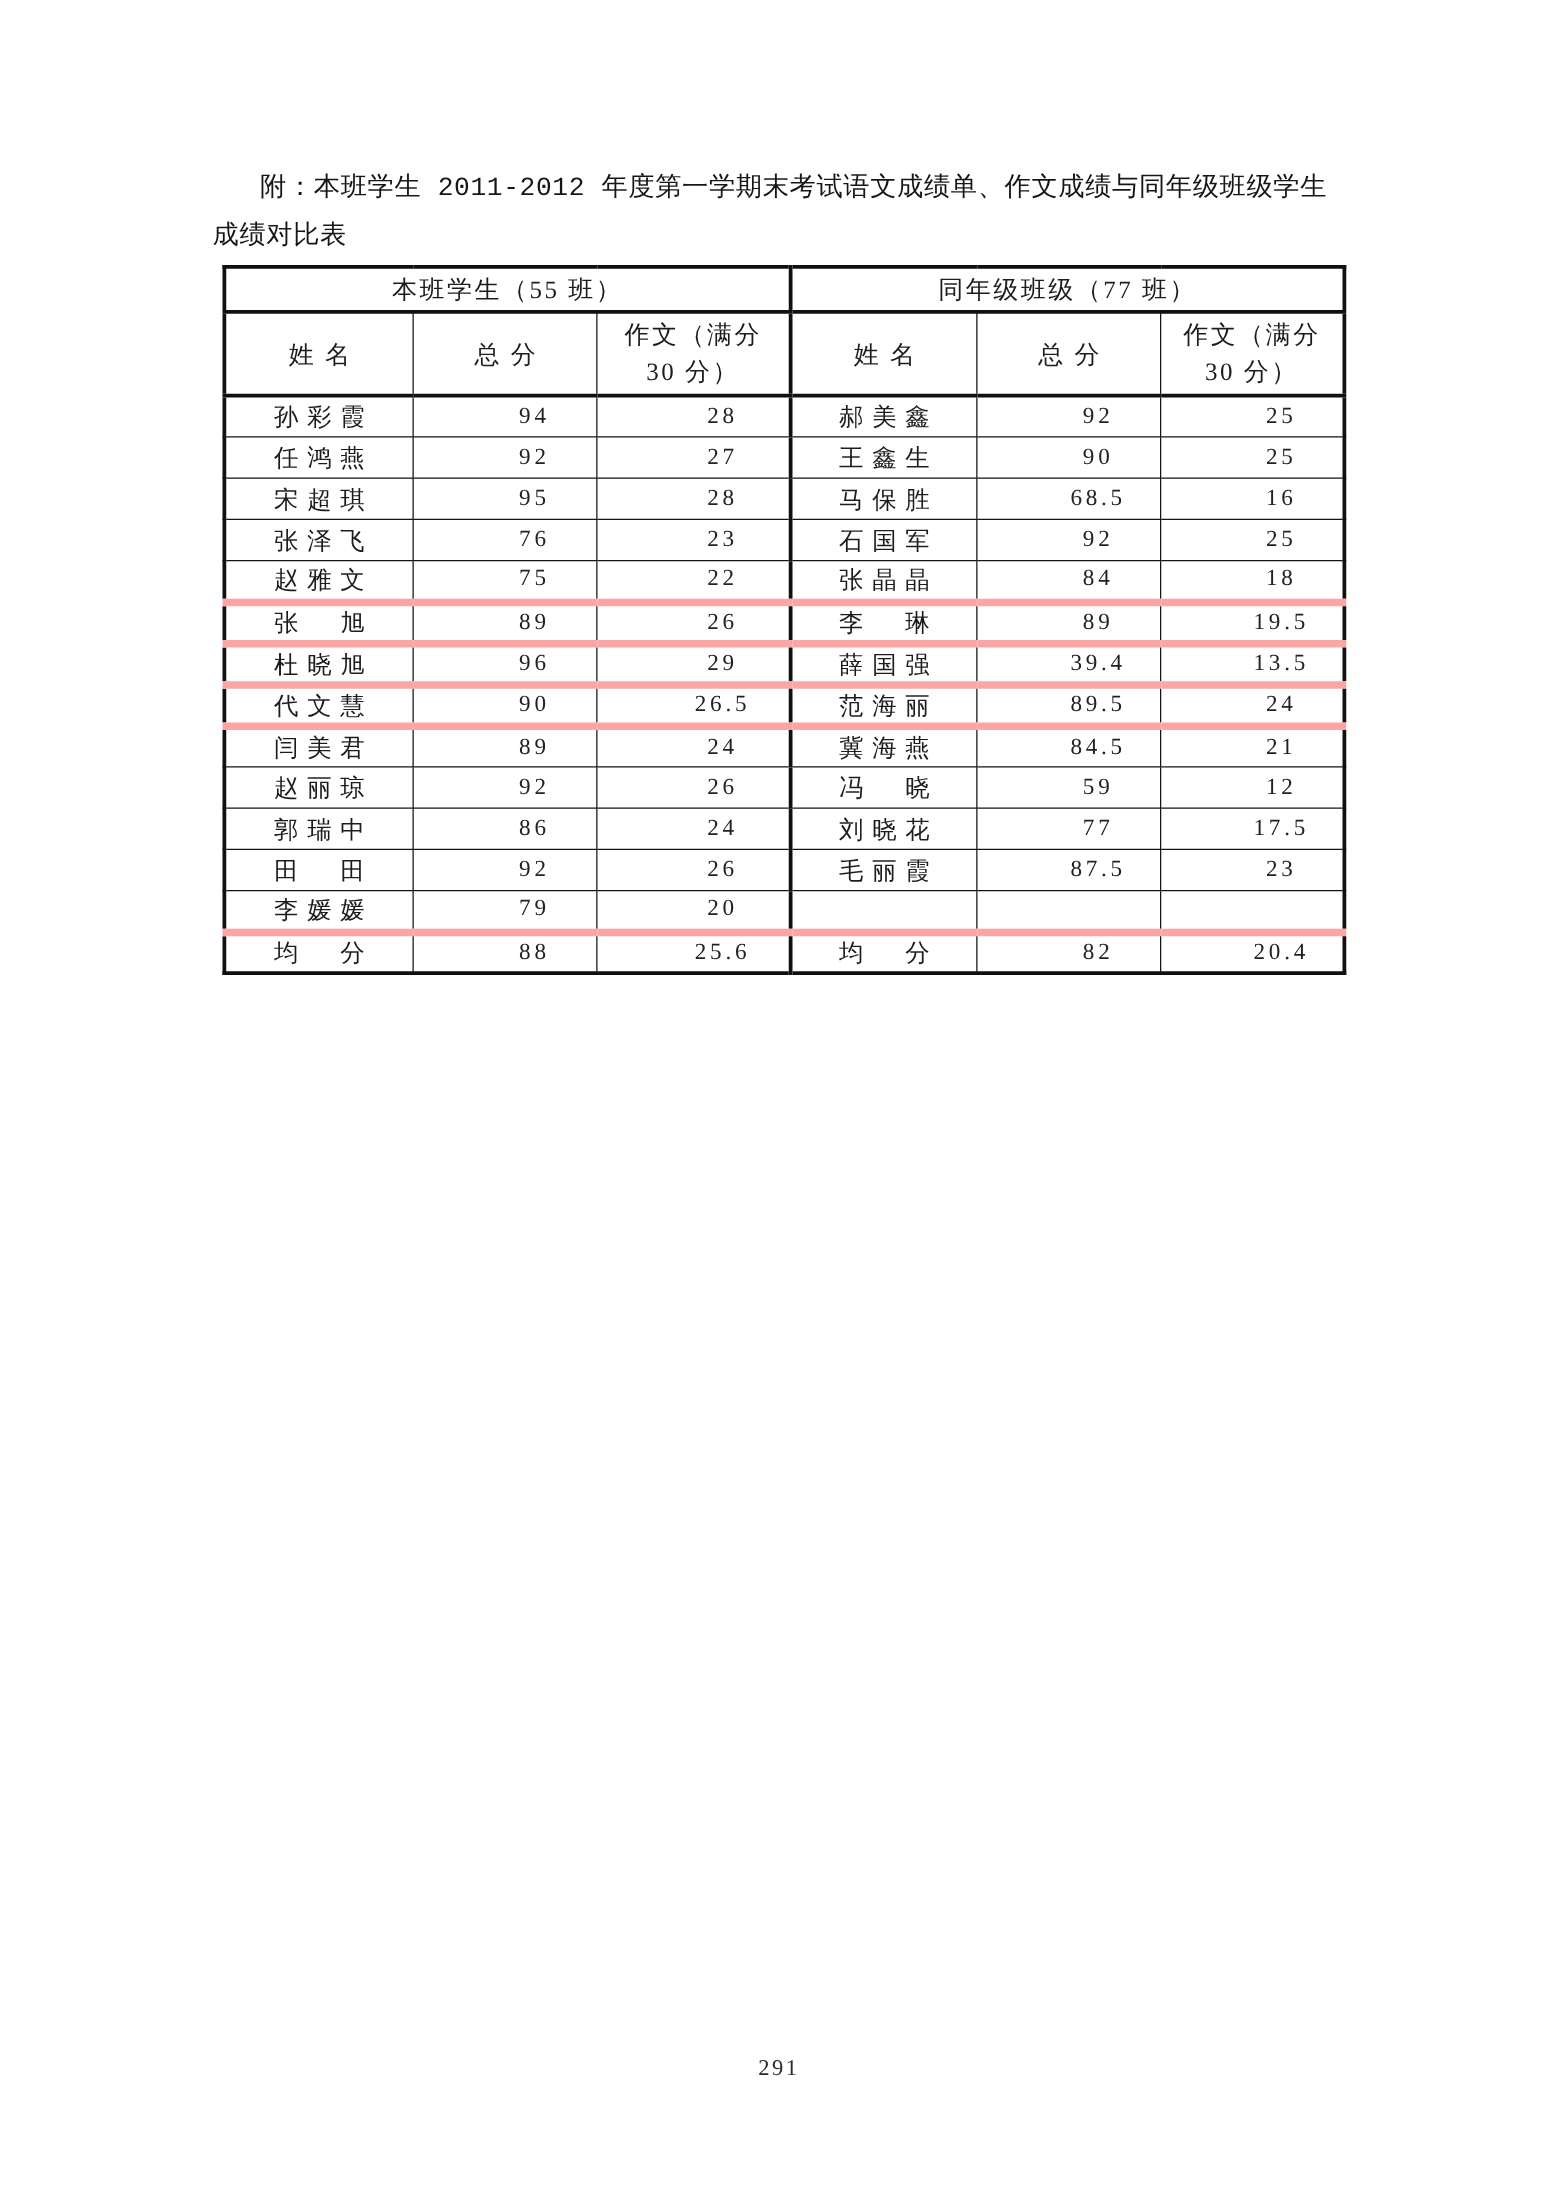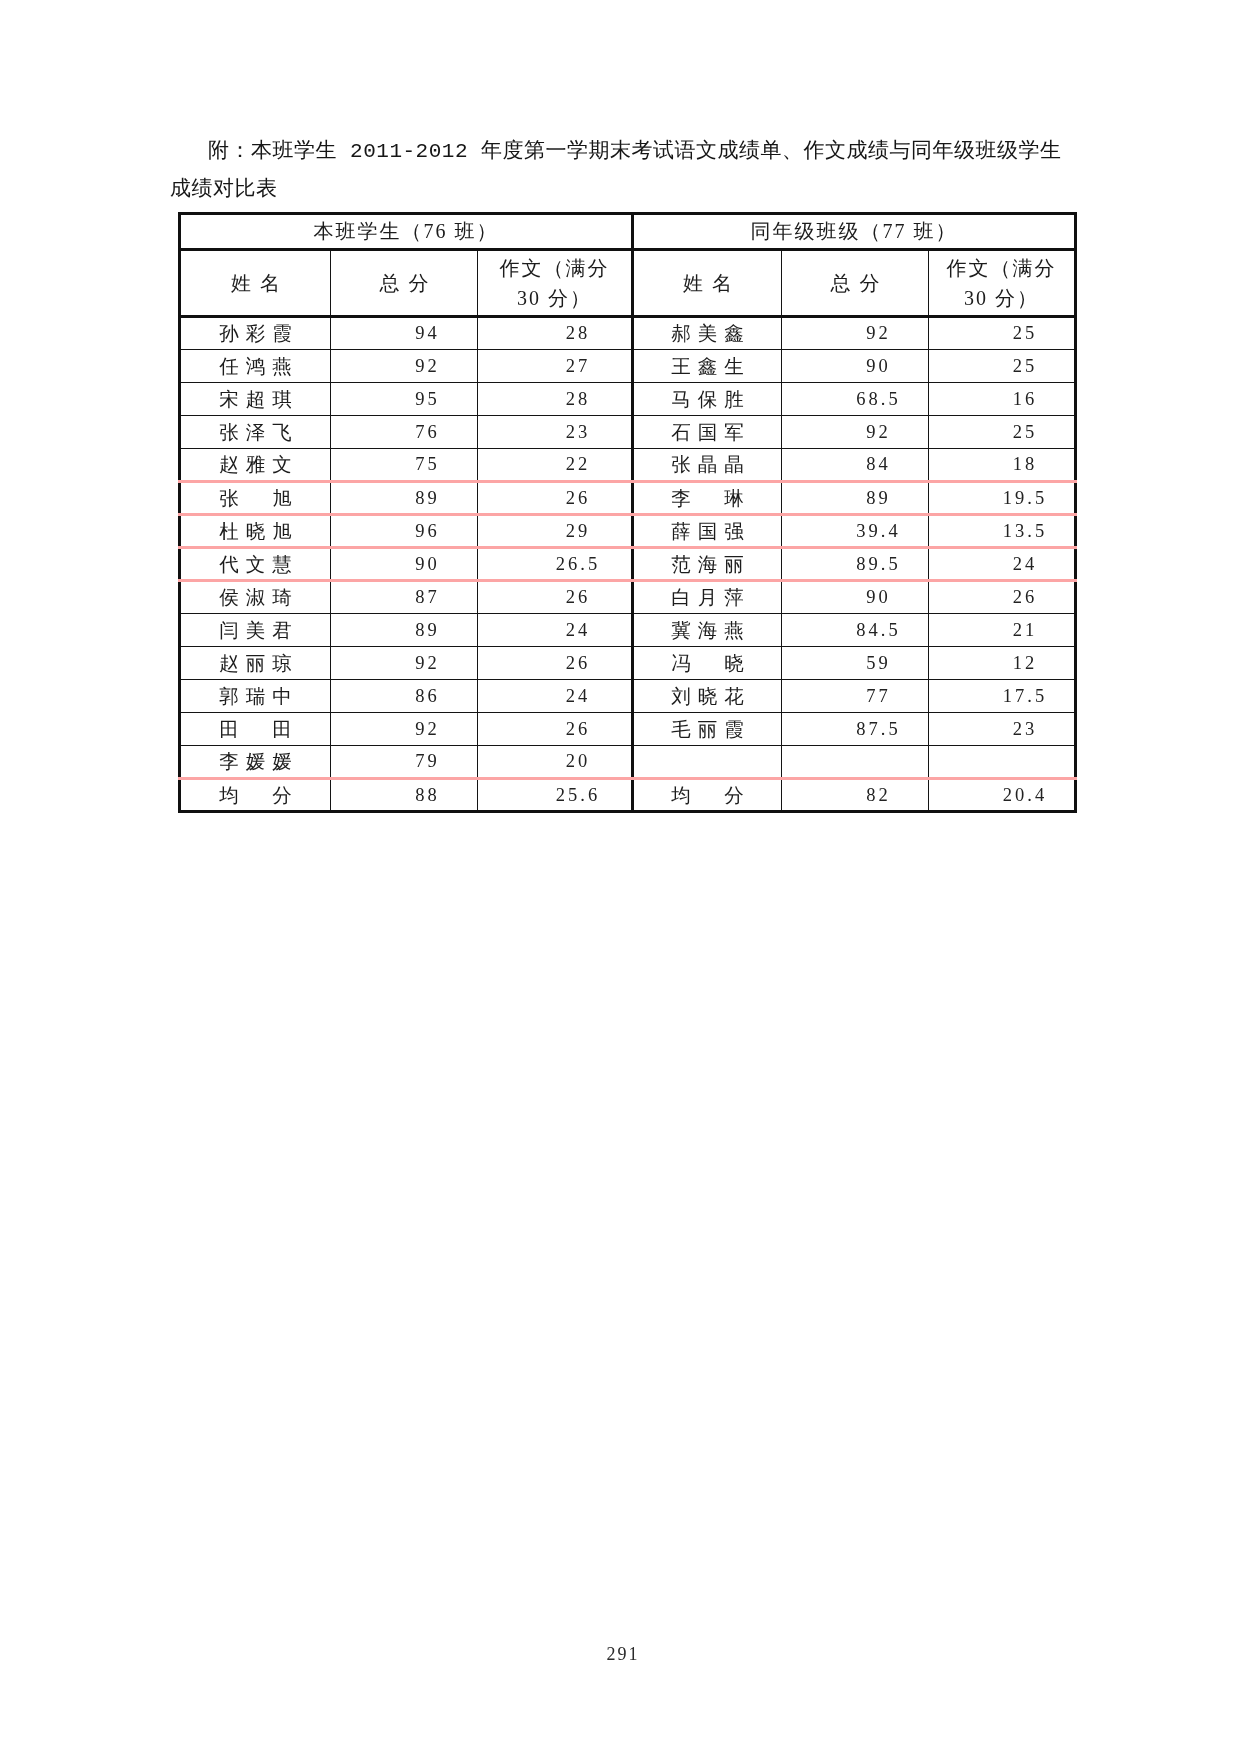--- a/index.html
+++ b/index.html
@@ -77,21 +77,21 @@
     letter-spacing: 7px;
     text-indent: 7px;
   }
   td.cell-num {
     font-size: 18.5px;
     letter-spacing: 3px;
     text-indent: 3px;
     color: #222222;
     padding-left: 44px;
   }
-  tr.thick-bottom td { border-bottom: 3px solid #fca5a5; }
+  tr.thick-bottom td { border-bottom: 6px solid #fca5a5; }
 
   .page-number {
     position: absolute;
     left: 0;
     top: 1644px;
     width: 100%;
     text-align: center;
     font-size: 18px;
     letter-spacing: 2px;
     color: #2a2a2a;
@@ -110,21 +110,21 @@
   <colgroup>
     <col class="c-name-l">
       <col class="c-total-l">
       <col class="c-essay-l">
     <col class="c-name-r">
       <col class="c-total-r">
       <col class="c-essay-r">
   </colgroup>
   <thead>
     <tr class="group-row">
-      <th colspan="3">本班学生（76 班）</th>
+      <th colspan="3">本班学生（55 班）</th>
       <th colspan="3" class="mid">同年级班级（77 班）</th>
     </tr>
     <tr class="colhead-row">
       <th>
           <span class="hdr-pad">姓名</span>
         </th>
       <th>
           <span class="hdr-pad">总分</span>
         </th>
       <th>
@@ -202,28 +202,20 @@
   </tr>
       <tr class="thick-bottom">
     <td class="cell-name">代文慧</td>
     <td class="cell-num">90</td>
     <td class="cell-num">26.5</td>
     <td class="cell-name mid">范海丽</td>
     <td class="cell-num">89.5</td>
     <td class="cell-num">24</td>
   </tr>
       <tr>
-    <td class="cell-name">侯淑琦</td>
-    <td class="cell-num">87</td>
-    <td class="cell-num">26</td>
-    <td class="cell-name mid">白月萍</td>
-    <td class="cell-num">90</td>
-    <td class="cell-num">26</td>
-  </tr>
-      <tr>
     <td class="cell-name">闫美君</td>
     <td class="cell-num">89</td>
     <td class="cell-num">24</td>
     <td class="cell-name mid">冀海燕</td>
     <td class="cell-num">84.5</td>
     <td class="cell-num">21</td>
   </tr>
       <tr>
     <td class="cell-name">赵丽琼</td>
     <td class="cell-num">92</td>

